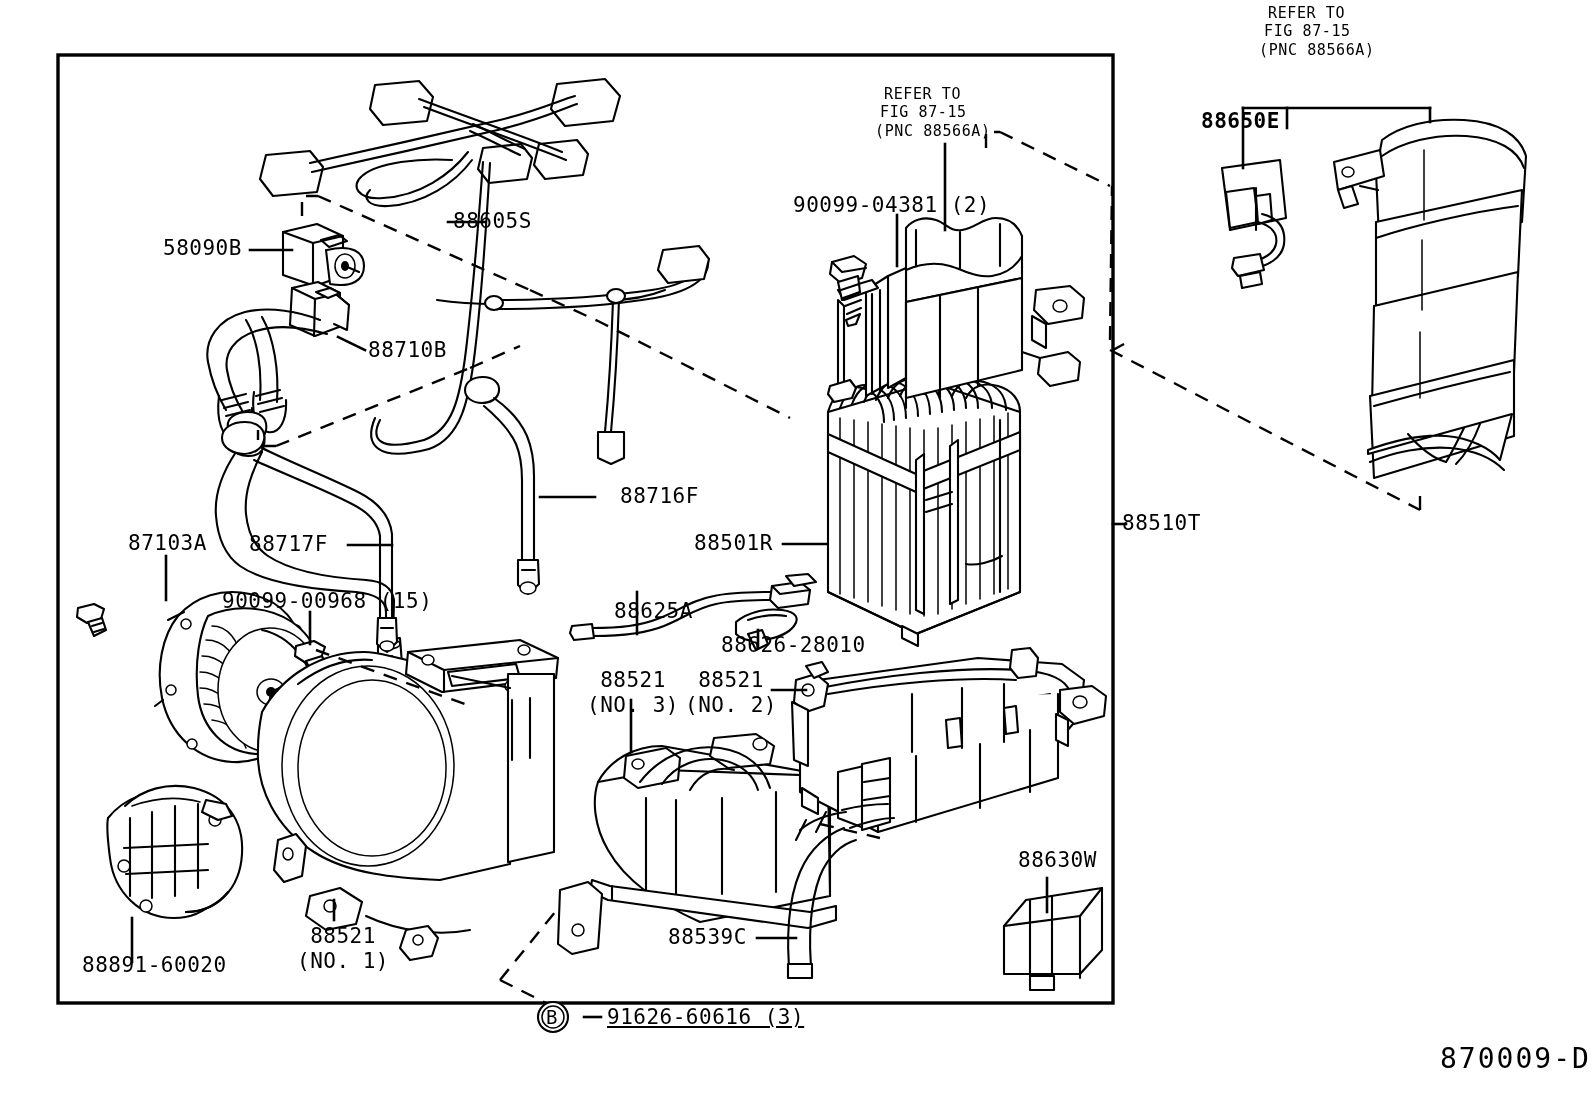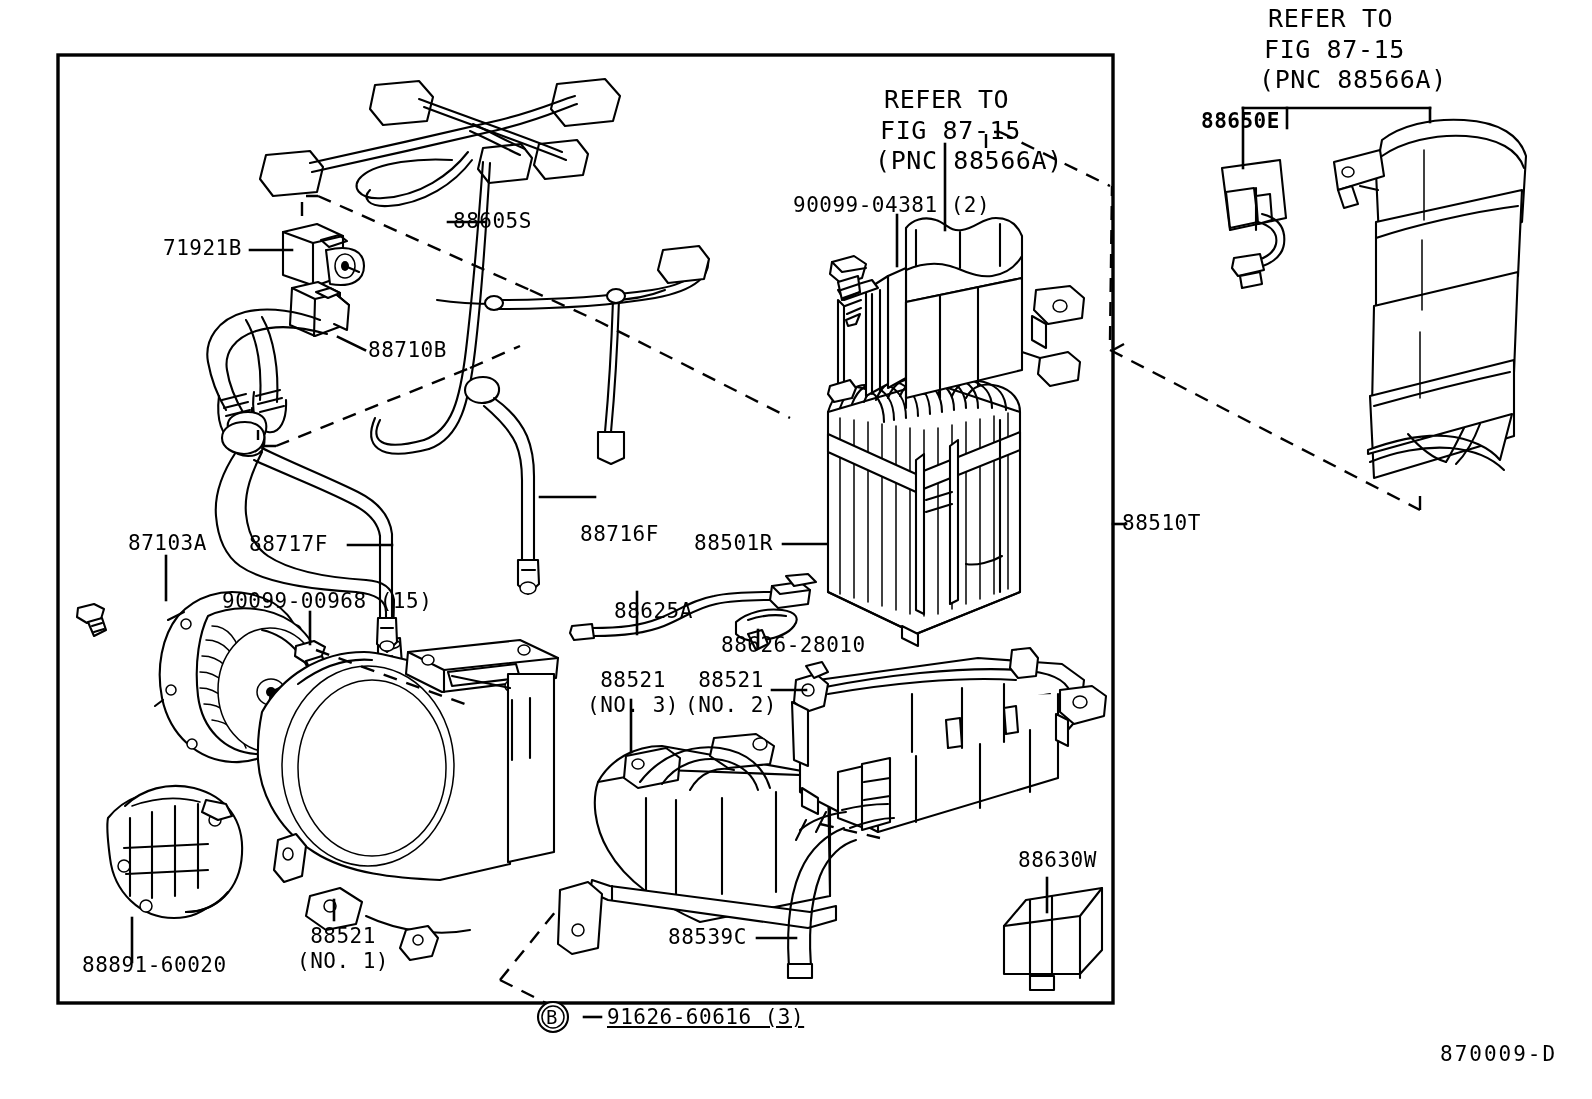--- a/index.html
+++ b/index.html
@@ -28,26 +28,26 @@
     position: absolute;
     font-family: "DejaVu Sans Mono", monospace;
     font-size: 21px;
     letter-spacing: 0.5px;
     color: #000000;
     white-space: pre;
     line-height: 1.18;
     font-weight: 500;
   }
   .lbl.refer {
-    font-size: 25px;
+    font-size: 15px;
     letter-spacing: 0.6px;
     line-height: 1.22;
   }
   .lbl.figno {
-    font-size: 21px;
+    font-size: 28px;
     letter-spacing: 2px;
   }
   .ctr { text-align: center; }
 </style>
 </head>
 <body>
 
 <div id="page">
 
   <svg id="artboard" viewBox="0 0 1592 1099" xmlns="http://www.w3.org/2000/svg">
@@ -536,27 +536,27 @@
       <line class="lead" x1="1047" y1="878" x2="1047" y2="912"></line>
       <line class="lead" x1="584" y1="1017" x2="601" y2="1017"></line>
     </g>
 
     <g>
       <circle class="stf" cx="553" cy="1017" r="15"></circle>
       <circle class="stt" cx="553" cy="1017" r="11"></circle>
     </g>
   </svg>
 
-  <div class="lbl" style="left:163px; top:236px;">71921B</div>
+  <div class="lbl" style="left:163px; top:236px;">58090B</div>
 
   <div class="lbl" style="left:368px; top:338px;">88710B</div>
 
   <div class="lbl" style="left:453px; top:209px;">88605S</div>
 
-  <div class="lbl" style="left:580px; top:484px;margin-top:38px;">88716F</div>
+  <div class="lbl" style="left:620px; top:484px;">88716F</div>
 
   <div class="lbl" style="left:249px; top:532px;">88717F</div>
 
   <div class="lbl" style="left:128px; top:531px;">87103A</div>
 
   <div class="lbl" style="left:222px; top:589px;">90099-00968 (15)</div>
 
   <div class="lbl" style="left:82px; top:953px;">88891-60020</div>
 
   <div class="lbl ctr" style="left:296px; top:924px; width:94px;">88521

